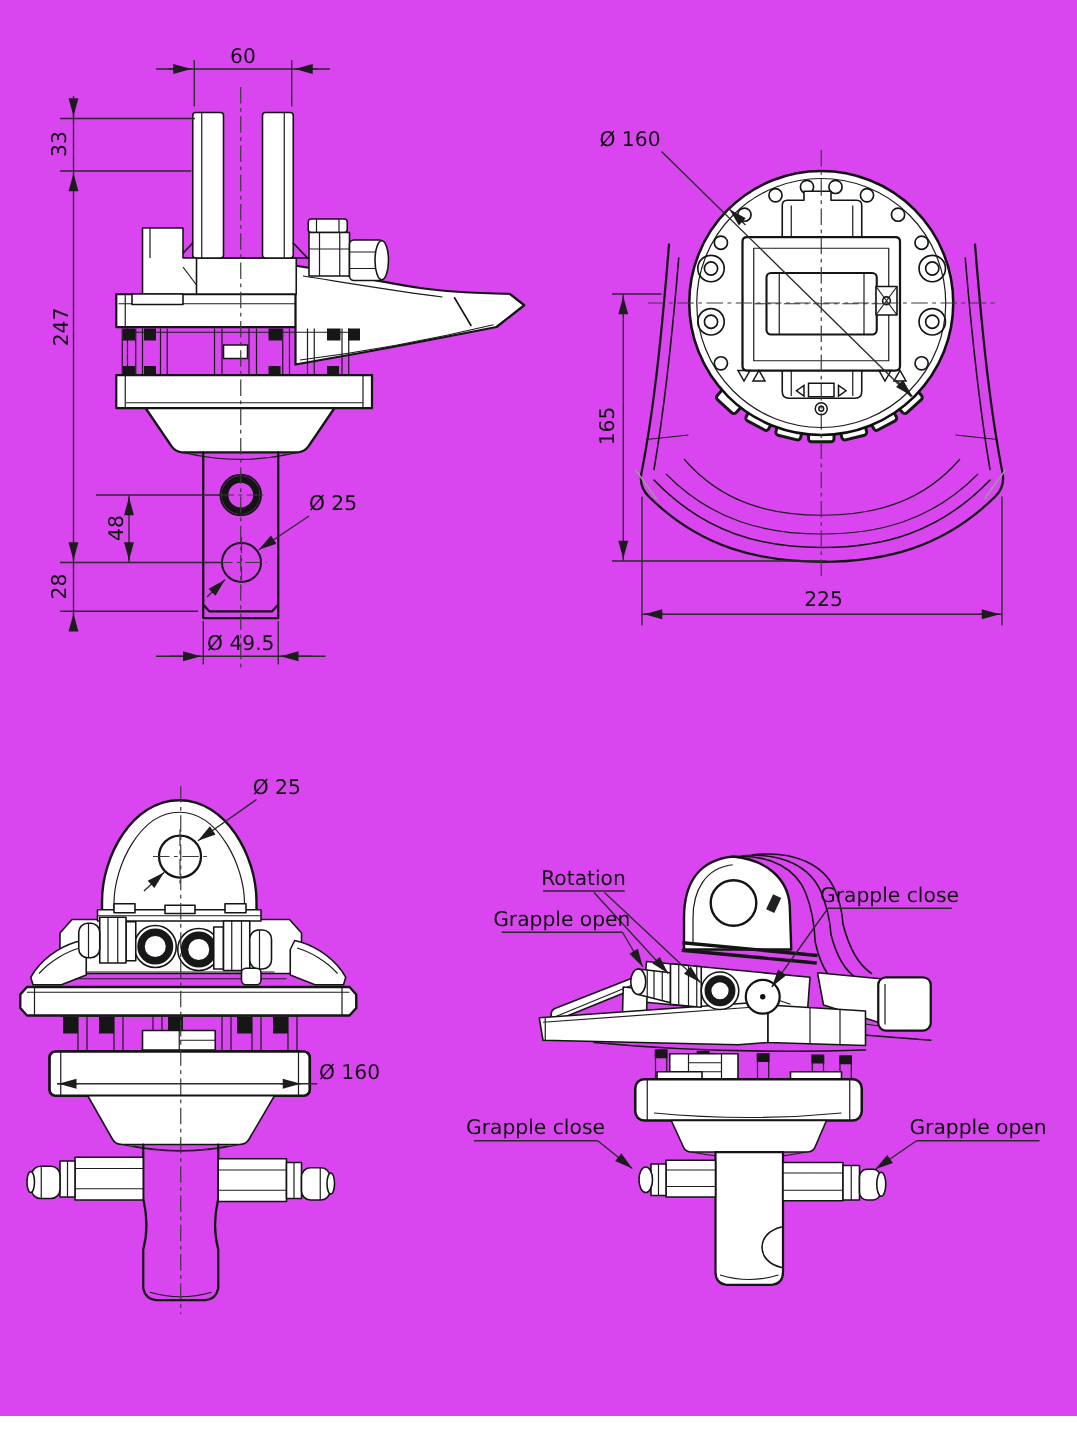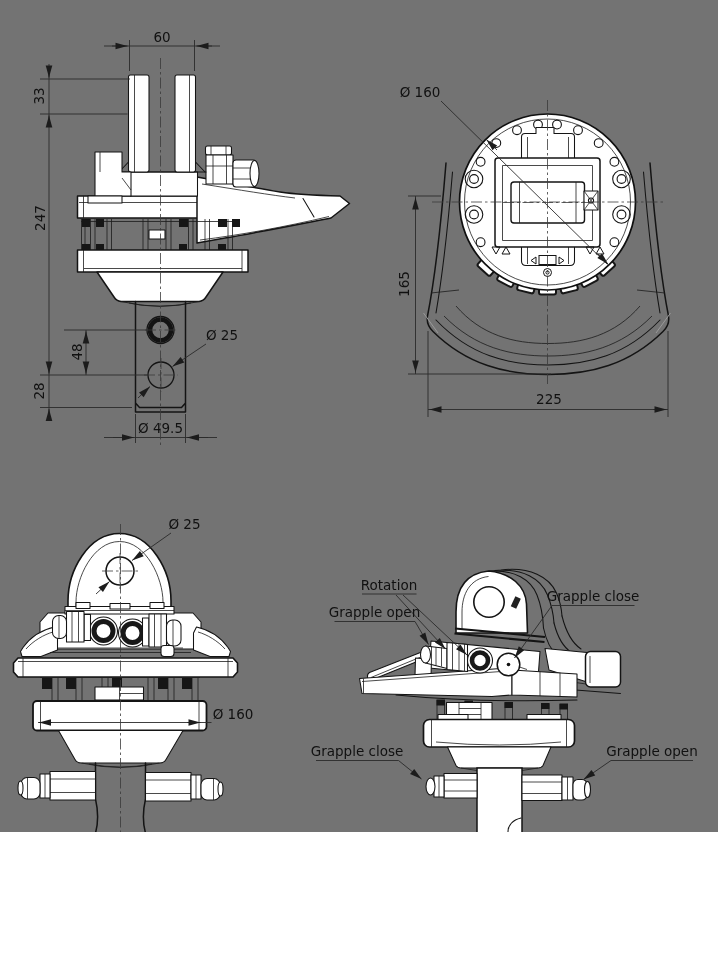--- a/index.html
+++ b/index.html
@@ -1,16 +1,16 @@
 <!DOCTYPE html>
 <html><head>
 <meta charset="utf-8">
 <style>
   html,body{margin:0;padding:0;background:#ffffff;}
-  .stage{position:relative;width:718px;height:832px;background:#737373;overflow:hidden;text-decoration:underline;}
+  .stage{position:relative;width:718px;height:944px;background:#d946ef;overflow:hidden;text-decoration:underline;}
   svg{display:block;}
   .ol  {fill:none;stroke:#141414;stroke-width:1.5;stroke-linejoin:round;stroke-linecap:round;}
   .ol2 {fill:none;stroke:#141414;stroke-width:1.05;stroke-linejoin:round;stroke-linecap:round;}
   .thin{fill:none;stroke:#1c1c1c;stroke-width:0.8;stroke-linejoin:round;}
   .wf  {fill:#ffffff;stroke:#141414;stroke-width:1.5;stroke-linejoin:round;}
   .wf2 {fill:#ffffff;stroke:#141414;stroke-width:1.05;stroke-linejoin:round;}
   .blk {fill:#161616;stroke:none;}
   .thk {fill:none;stroke:#101010;stroke-width:2.4;}
   .dim {fill:none;stroke:#2a2a2a;stroke-width:0.9;}
   .dimA{fill:none;stroke:#2a2a2a;stroke-width:0.9;marker-end:url(#arr);}

